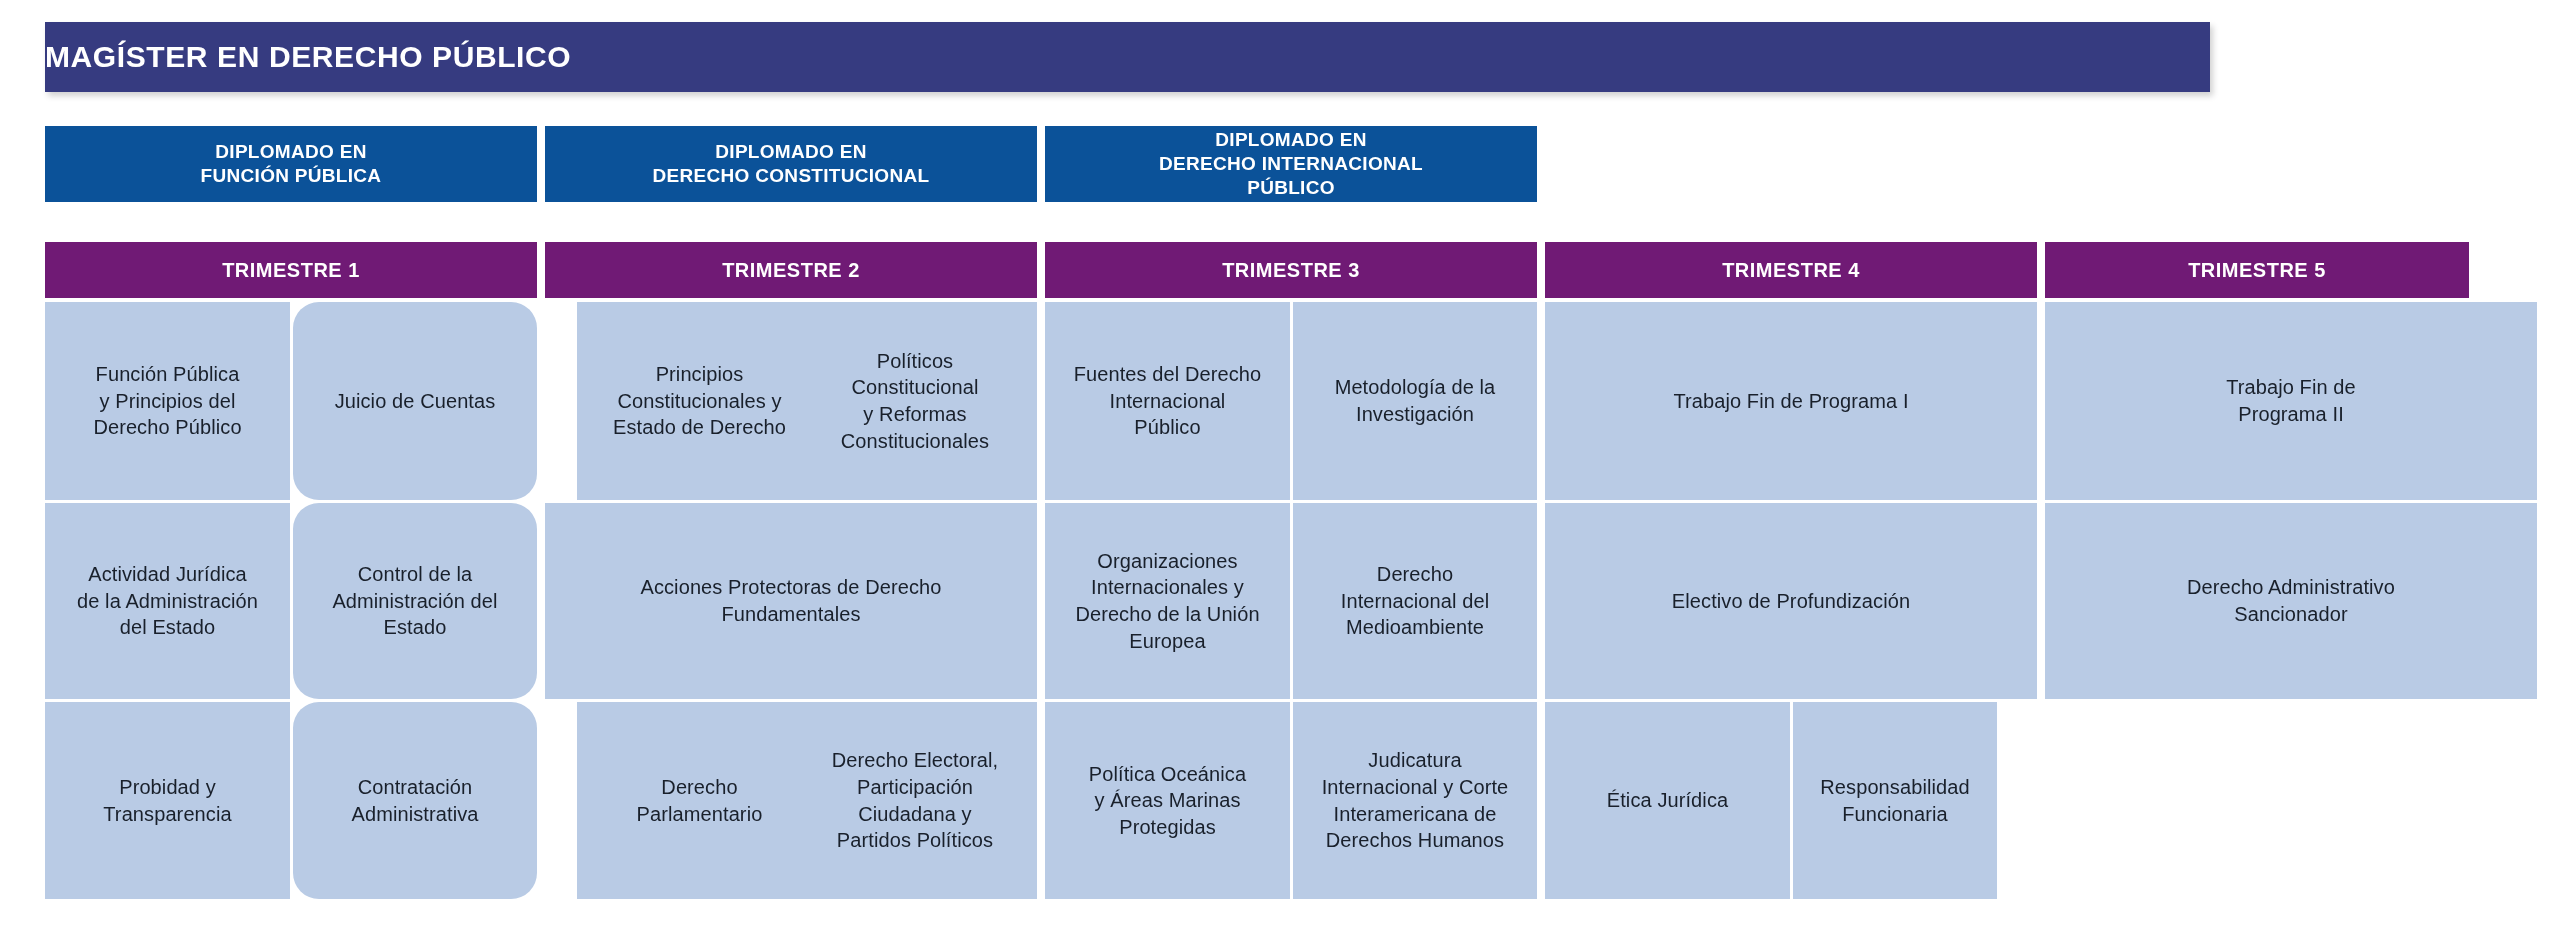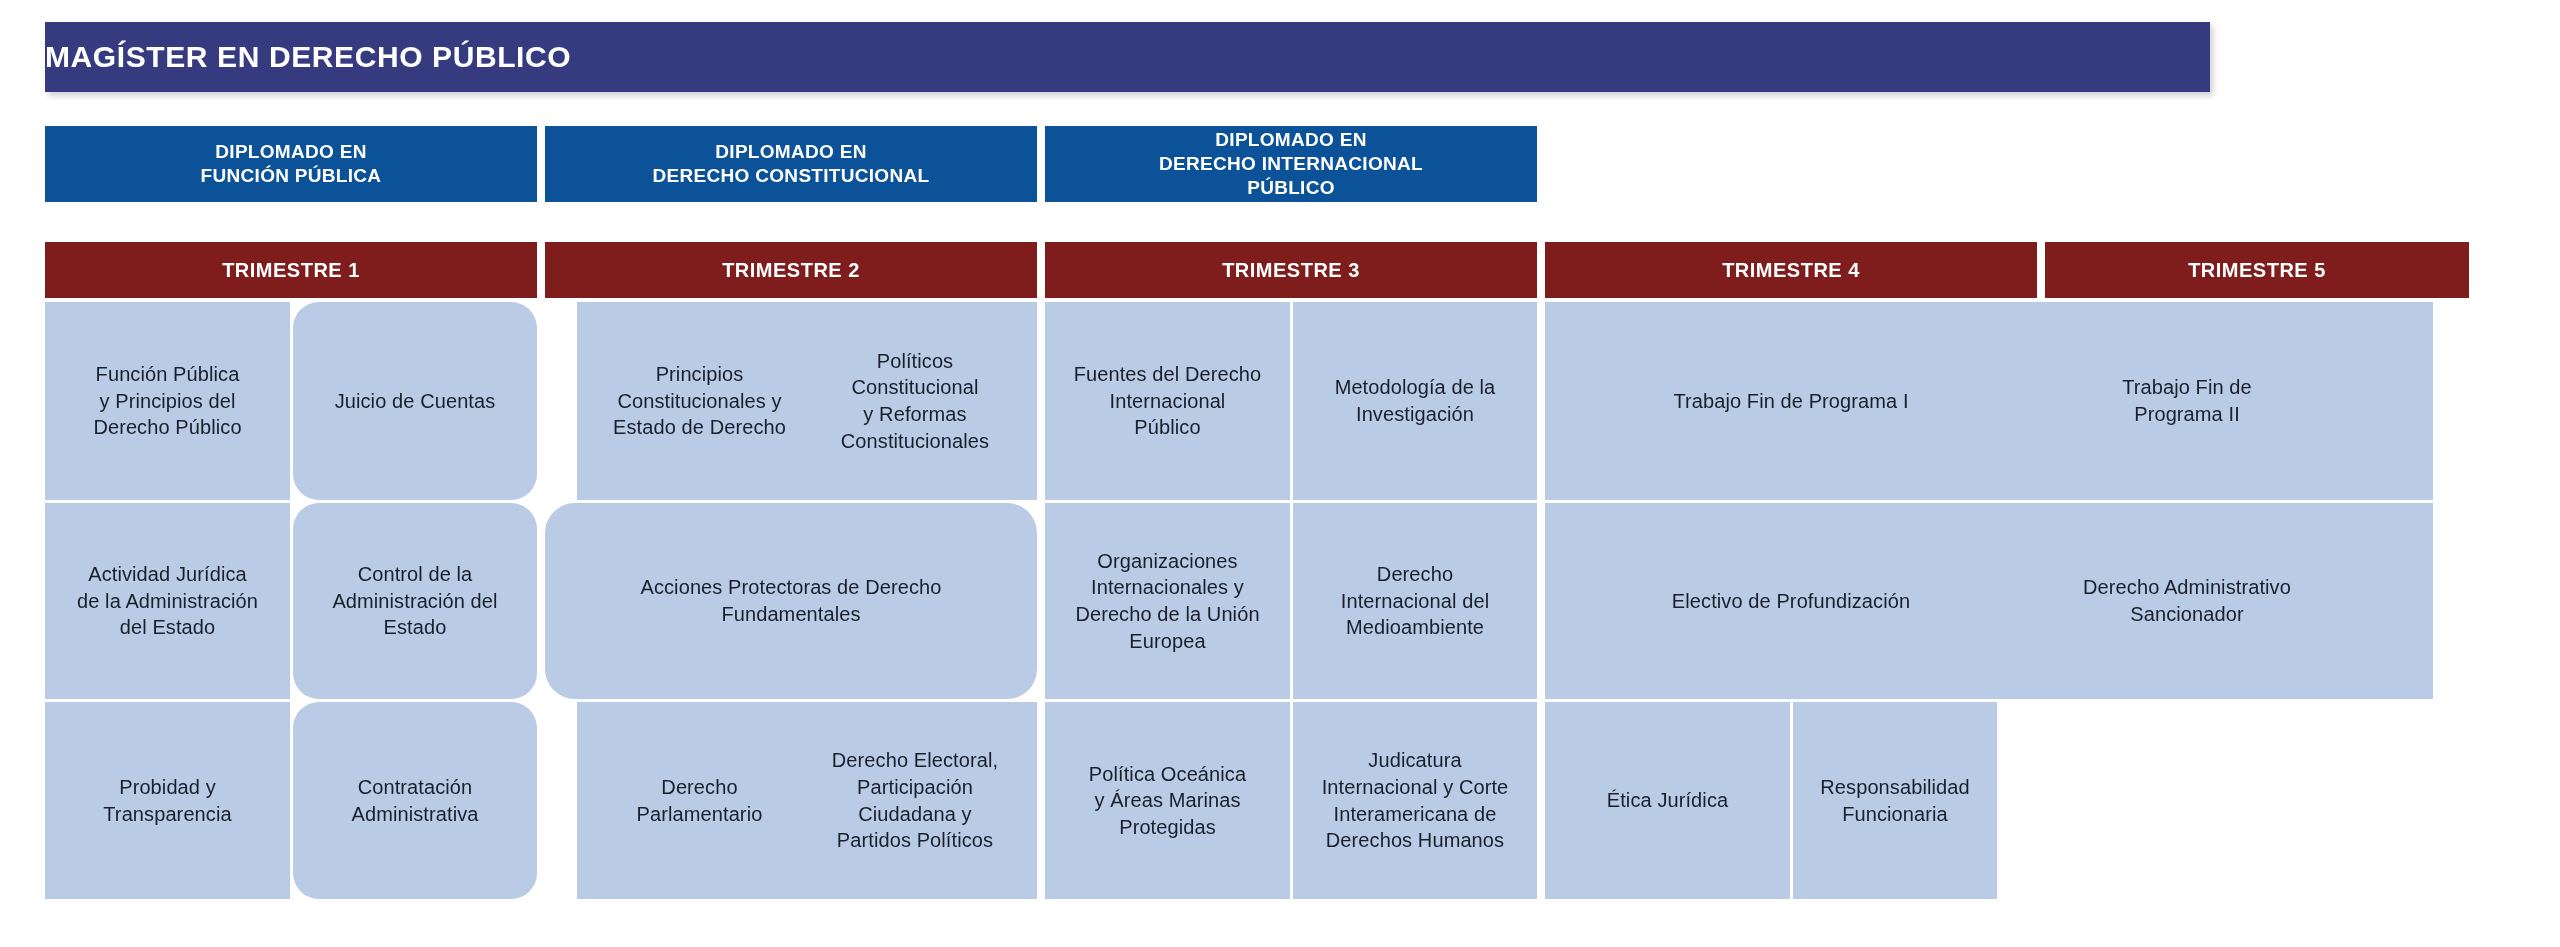--- a/index.html
+++ b/index.html
@@ -24,21 +24,21 @@
     color:#ffffff;font-weight:bold;font-size:19px;line-height:1.28;letter-spacing:.3px;
   }
   .dip .txt{padding:0 8px;white-space:pre-line;}
   .dip.d1{left:0px;width:492px;}
   .dip.d2{left:500px;width:492px;}
   .dip.d3{left:1000px;width:492px;}
 
   
   .tri-row{position:absolute;left:45px;top:242px;height:56px;}
   .tri{
-    position:absolute;top:0;height:56px;background:#7f1d1d;
+    position:absolute;top:0;height:56px;background:#701a75;
     display:flex;align-items:center;justify-content:center;
     color:#ffffff;font-weight:bold;font-size:20px;letter-spacing:.5px;
   }
   .tri.t1{left:0px;width:492px;}
   .tri.t2{left:500px;width:492px;}
   .tri.t3{left:1000px;width:492px;}
   .tri.t4{left:1500px;width:492px;}
   .tri.t5{left:2000px;width:424px;}
 
   
@@ -52,27 +52,27 @@
   
   .r1{top:0px;height:198px;}
   .r2{top:201px;height:196px;}
   .r3{top:400px;height:197px;}
 
   
   .cA{left:0px;width:245px;}
   .cB{left:248px;width:244px;border-radius:26px;}
   .cC{left:500px;width:245px;margin-left:32px;}
   .cD{left:748px;width:244px;}
-  .cCD{left:500px;width:492px;border-radius:30px;}
+  .cCD{left:500px;width:492px;}
   .cE{left:1000px;width:245px;}
   .cF{left:1248px;width:244px;align-items:center;}
   .cG{left:1500px;width:245px;justify-content:center;}
   .cH{left:1748px;width:204px;}
   .cGH{left:1500px;width:492px;}
-  .cI{left:1896px;width:492px;}
+  .cI{left:2000px;width:492px;}
 </style>
 </head>
 <body>
 
 <div class="canvas">
 
   <div class="title-banner">
     <span class="txt">MAGÍSTER EN DERECHO PÚBLICO</span>
   </div>
 

